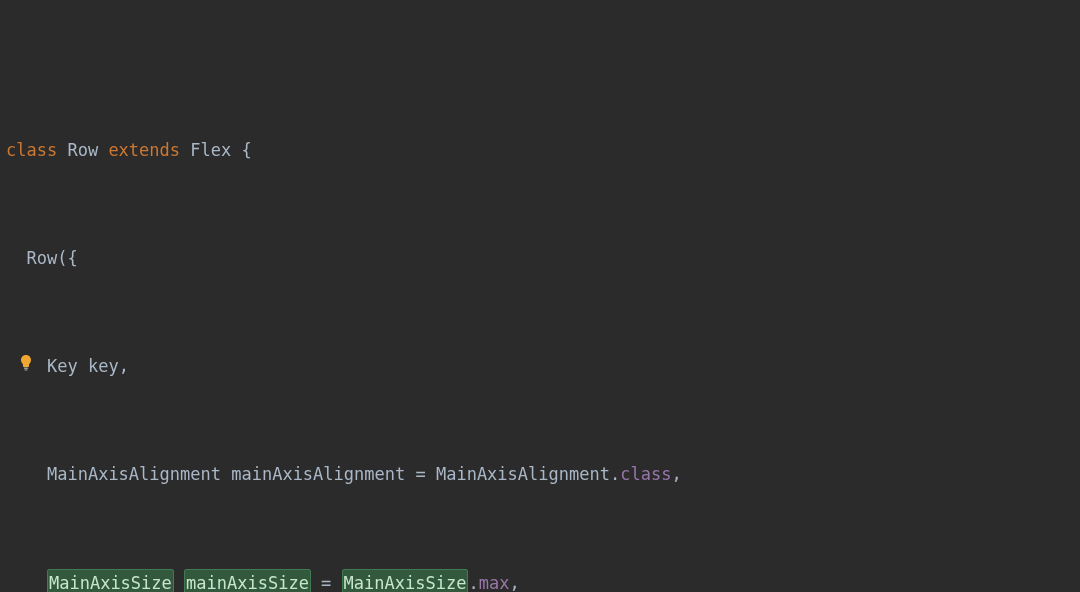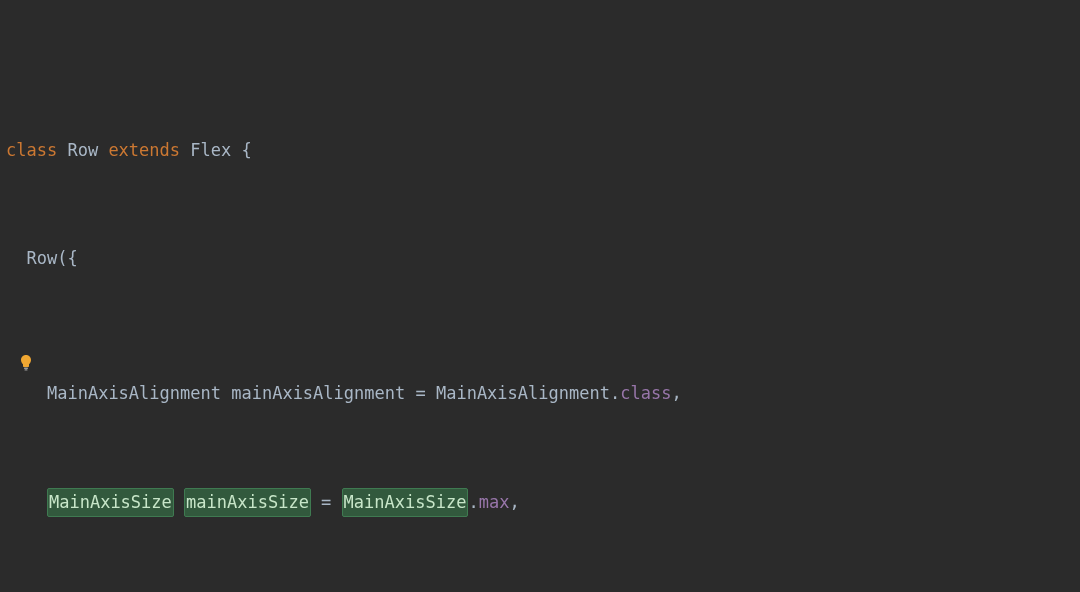--- a/index.html
+++ b/index.html
@@ -53,20 +53,21 @@
       <path d="M10 2c-3 0-5 2.2-5 5 0 2 1 3.3 2 4.2V13c0 .6.4 1 1 1h4c.6 0 1-.4 1-1v-1.8c1-.9 2-2.2 2-4.2 0-2.8-2-5-5-5z" fill="#f0a732"></path>
       <rect x="8" y="14.5" width="4" height="1.4" rx="0.6" fill="#9a9a9a"></rect>
       <rect x="8.5" y="16.3" width="3" height="1.2" rx="0.6" fill="#9a9a9a"></rect>
     </svg>
   </div>
 
   <div class="line"><span class="kw">class </span><span class="cls">Row</span><span class="kw"> extends </span><span class="cls">Flex</span><span class="punct"> {</span></div>
 
   <div class="line">  <span class="guide"></span><span class="cls">Row</span><span class="punct">({</span></div>
 
+  <div class="line">  <span class="guide"></span>  <span class="cls">Key</span> <span class="id">key</span><span class="punct">,</span></div>
 
   <div class="line">  <span class="guide"></span>  <span class="cls">MainAxisAlignment</span> <span class="id">mainAxisAlignment</span><span> = </span><span class="cls">MainAxisAlignment</span><span>.</span><span class="enum">class</span><span class="punct">,</span></div>
 
   <div class="line">  <span class="guide"></span>  <span class="hl">MainAxisSize</span> <span class="hl">mainAxisSize</span><span> = </span><span class="hl">MainAxisSize</span><span>.</span><span class="enum">max</span><span class="punct">,</span></div>
 
   
 
   
 
   

